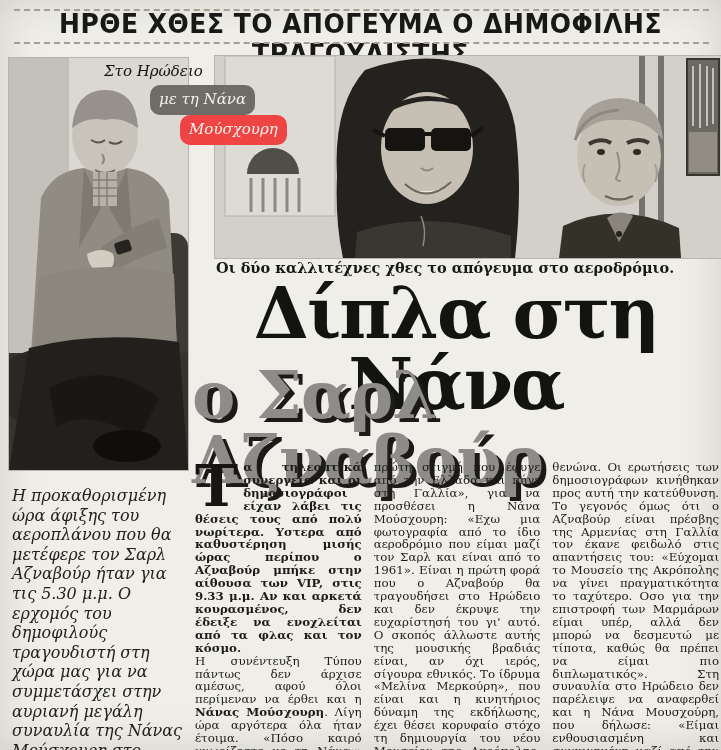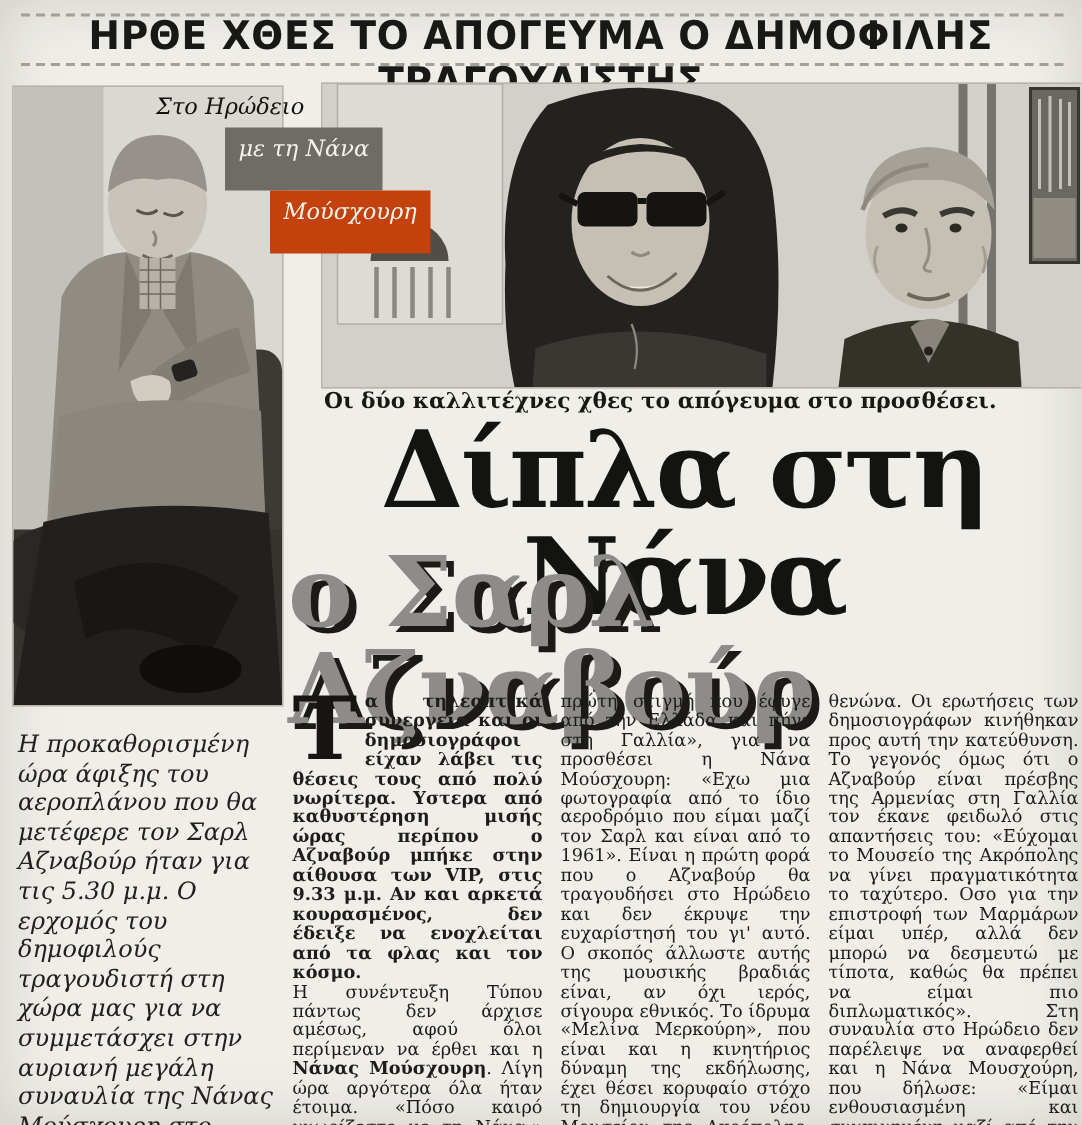--- a/index.html
+++ b/index.html
@@ -22,23 +22,23 @@
   .right-photo{left:214px;top:55px;width:506px;height:202px;}
   .photo svg{display:block;}
 
   
   .overlay-caption{position:absolute;left:98px;top:57px;z-index:5;
     font-style:italic;font-size:15px;line-height:28px;color:#14130f;}
   .overlay-caption .l{display:block;white-space:nowrap;}
   .overlay-caption .l1{margin-left:6px;}
   .overlay-caption .l2{margin-left:52px;}
   .overlay-caption .l3{margin-left:82px;}
-  .overlay-caption .band{display:inline-block;padding:0 9px 14px 9px;color:#f3f1ec;}
+  .overlay-caption .band{display:inline-block;padding:0 9px 2px 9px;color:#f3f1ec;border-radius:10px;}
   .overlay-caption .band.gray{background:#6e6c66;}
-  .overlay-caption .band.black{background:#c2410c;font-style:italic;}
+  .overlay-caption .band.black{background:#ef4444;font-style:italic;}
 
   .photo-caption{position:absolute;left:216px;top:259px;width:500px;
     font-weight:700;font-size:14.5px;color:#191914;}
 
   
   .headline1{position:absolute;left:192px;top:278px;width:528px;text-align:center;
     font-weight:700;font-size:71px;line-height:1;letter-spacing:-2px;color:#131310;}
   .headline2{position:absolute;left:192px;top:363px;width:528px;text-align:left;
     font-weight:700;font-size:65px;line-height:1;letter-spacing:-1px;color:#8d8c8a;
     text-shadow:5px 4px 0 #1b1a17;}
@@ -164,21 +164,21 @@
       </g>
     </svg>
   </div>
 
   <div class="overlay-caption">
     <span class="l l1">Στο Ηρώδειο</span>
     <span class="l l2"><span class="band gray">με τη Νάνα</span></span>
     <span class="l l3"><span class="band black">Μούσχουρη</span></span>
   </div>
 
-  <div class="photo-caption">Οι δύο καλλιτέχνες χθες το απόγευμα στο προσθέσει.</div>
+  <div class="photo-caption">Οι δύο καλλιτέχνες χθες το απόγευμα στο αεροδρόμιο.</div>
 
   <div class="headline1">Δίπλα στη Νάνα</div>
   <div class="headline2">ο Σαρλ Αζναβούρ</div>
 
   <div class="intro">Η προκαθορισμένη ώρα άφιξης του αεροπλάνου που θα μετέφερε τον Σαρλ Αζναβούρ ήταν για τις 5.30 μ.μ. Ο ερχομός του δημοφιλούς τραγουδιστή στη χώρα μας για να συμμετάσχει στην αυριανή μεγάλη συναυλία της Νάνας Μούσχουρη στο Ηρώδειο είχε προκαλέσει, όπως ήταν φυσικό, το ενδιαφέρον του Τύπου.</div>
 
   <div class="columns">
     <div class="col">
       <p class="lead">
         <span class="dropcap">Τ</span><span>α τηλεοπτικά συνεργεία και οι δημοσιογράφοι είχαν λάβει τις θέσεις τους από πολύ νωρίτερα. Υστερα από καθυστέρηση μισής ώρας περίπου ο Αζναβούρ μπήκε στην αίθουσα των VIP, στις 9.33 μ.μ. Αν και αρκετά κουρασμένος, δεν έδειξε να ενοχλείται από τα φλας και τον κόσμο.</span>

